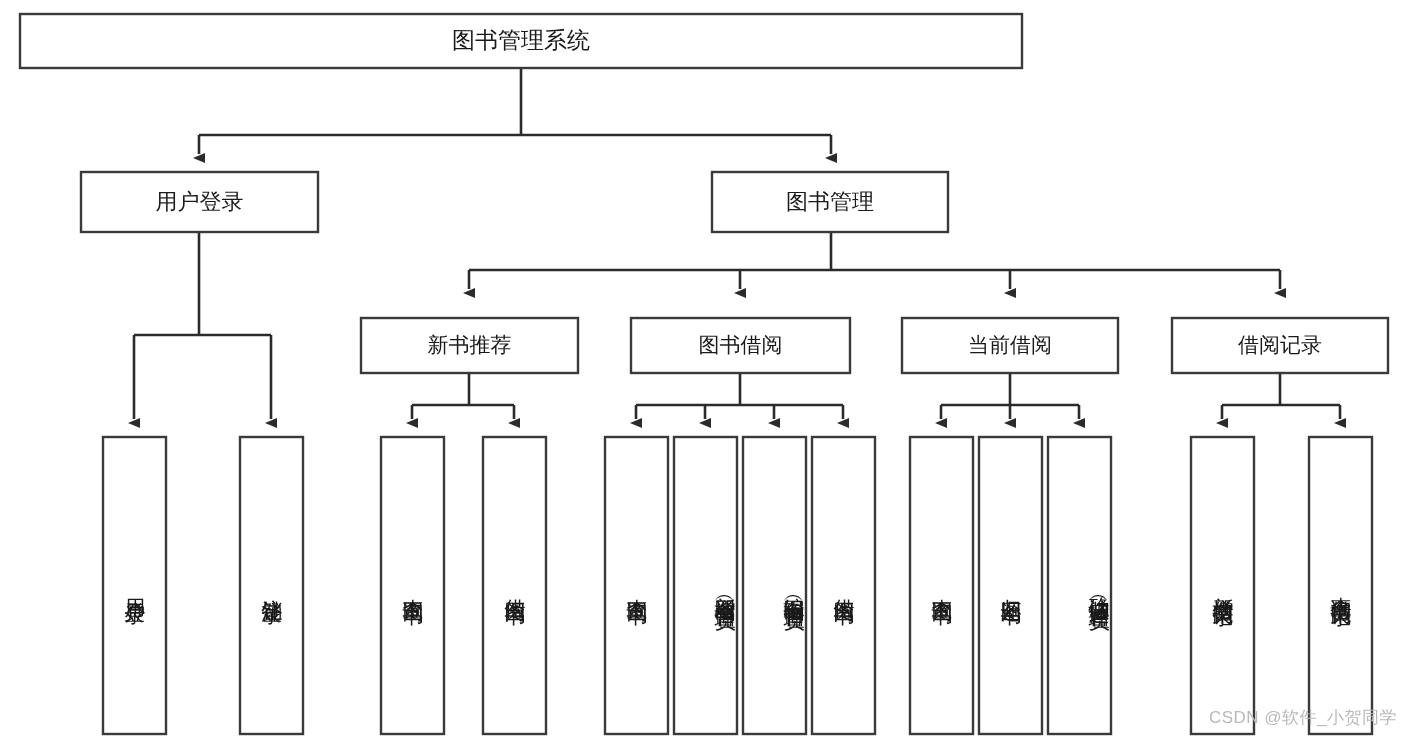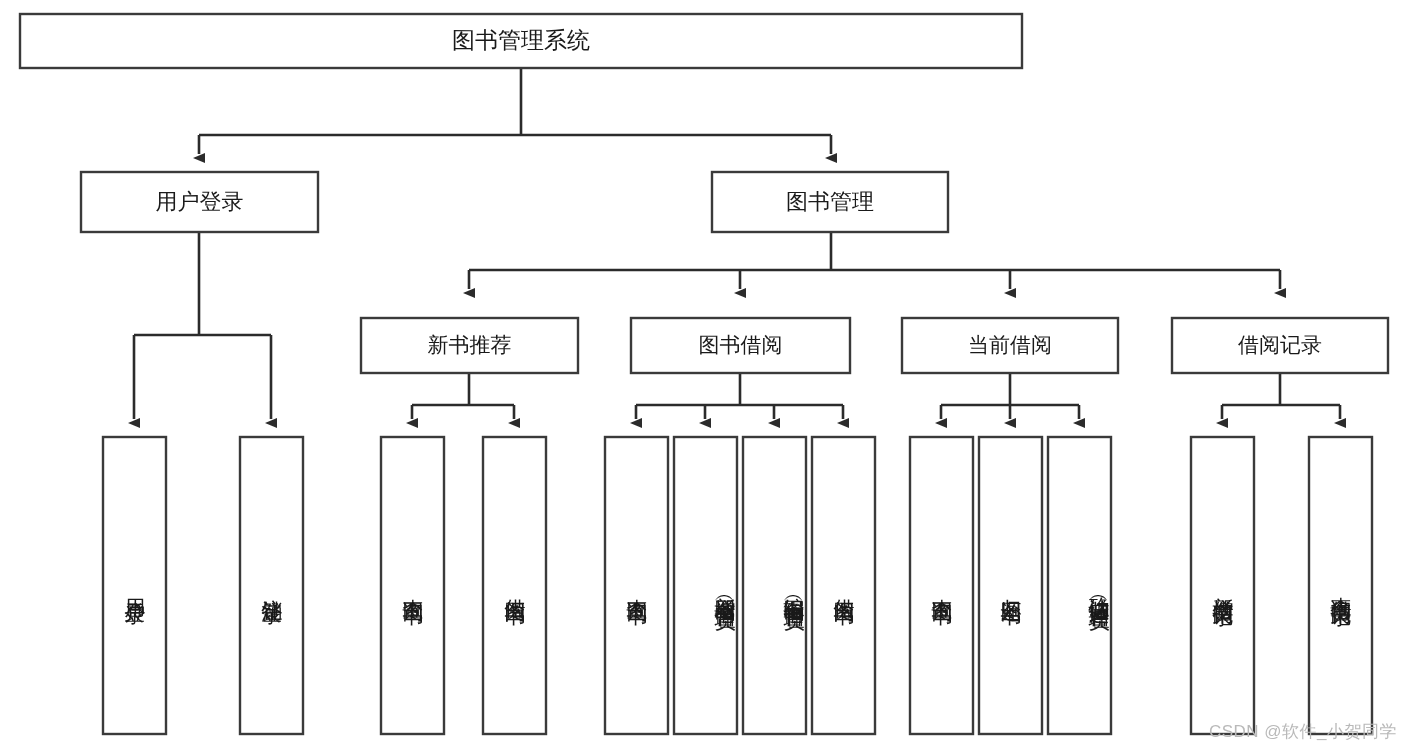--- a/index.html
+++ b/index.html
@@ -63,21 +63,21 @@
     font-size: 21px;
     line-height: 1.18;
     color: #1a1a1a;
     letter-spacing: 2px;
     white-space: nowrap;
     pointer-events: none;
   }
   .watermark {
     position: absolute;
     right: 8px;
-    bottom: 4px;
+    bottom: 18px;
     font-family: "Liberation Sans", "DejaVu Sans", sans-serif;
     font-size: 17px;
     color: #b9b9b9;
     letter-spacing: 0.5px;
     white-space: nowrap;
   }
 </style>
 </head>
 <body>
 

